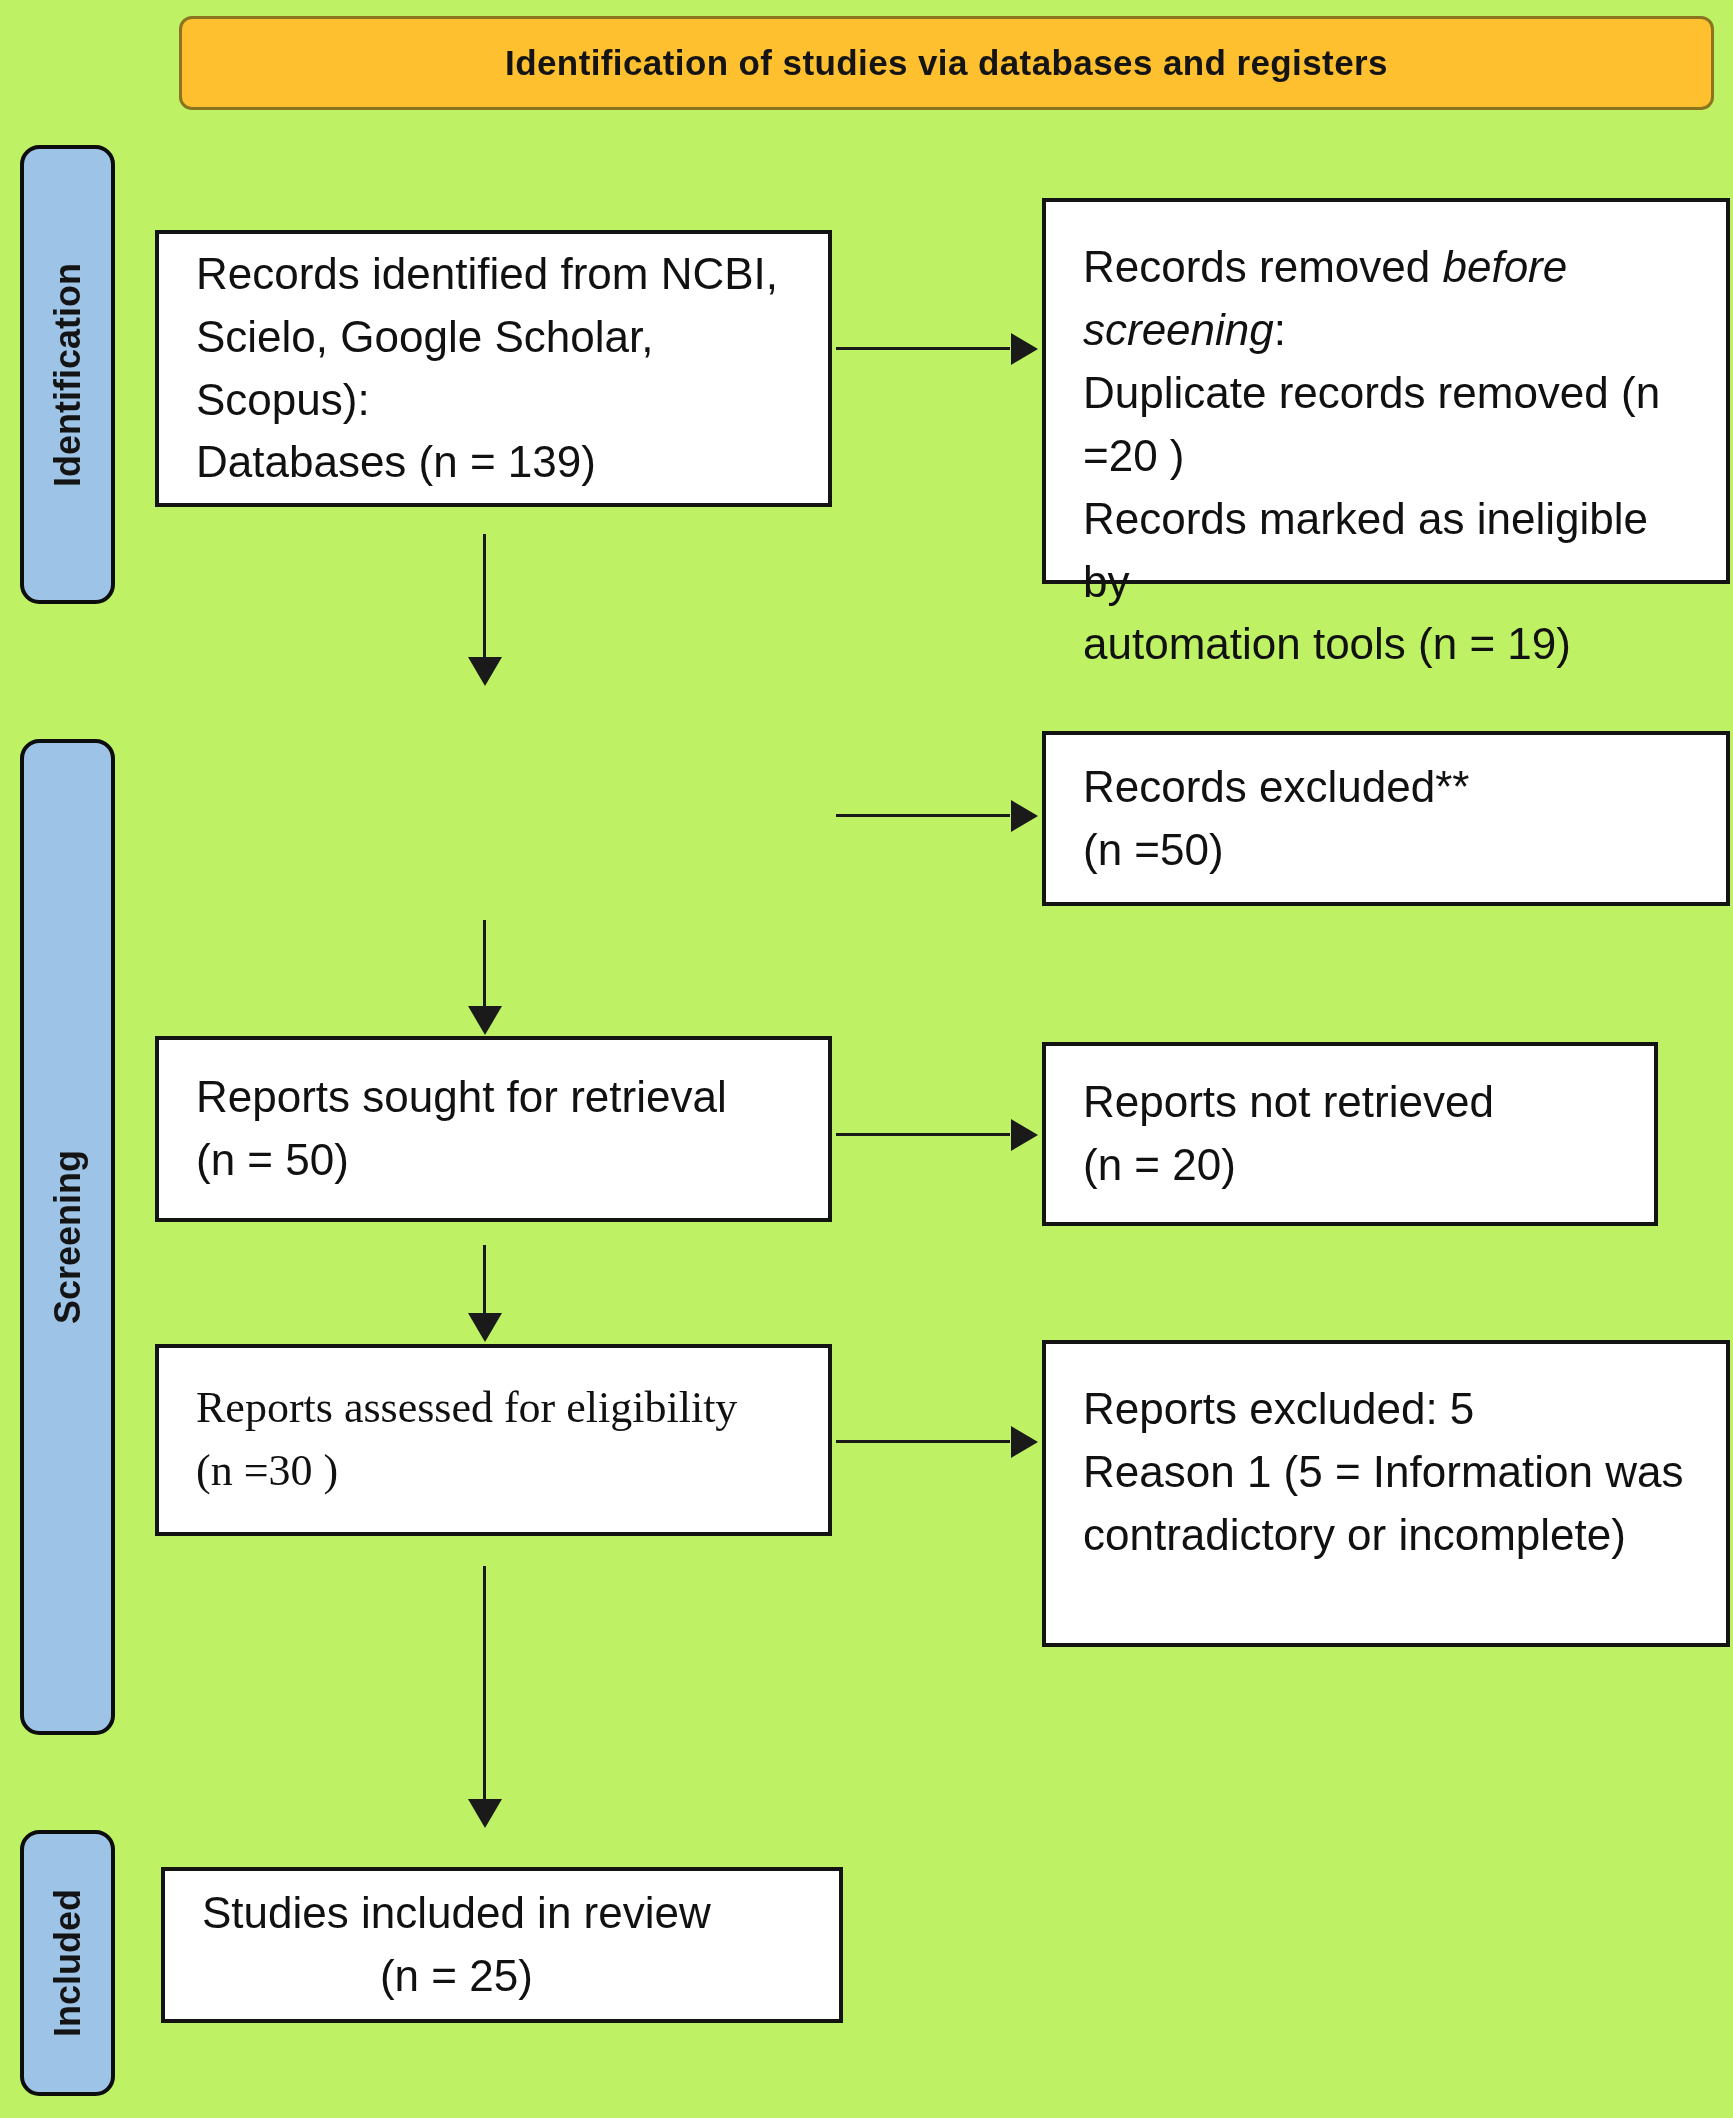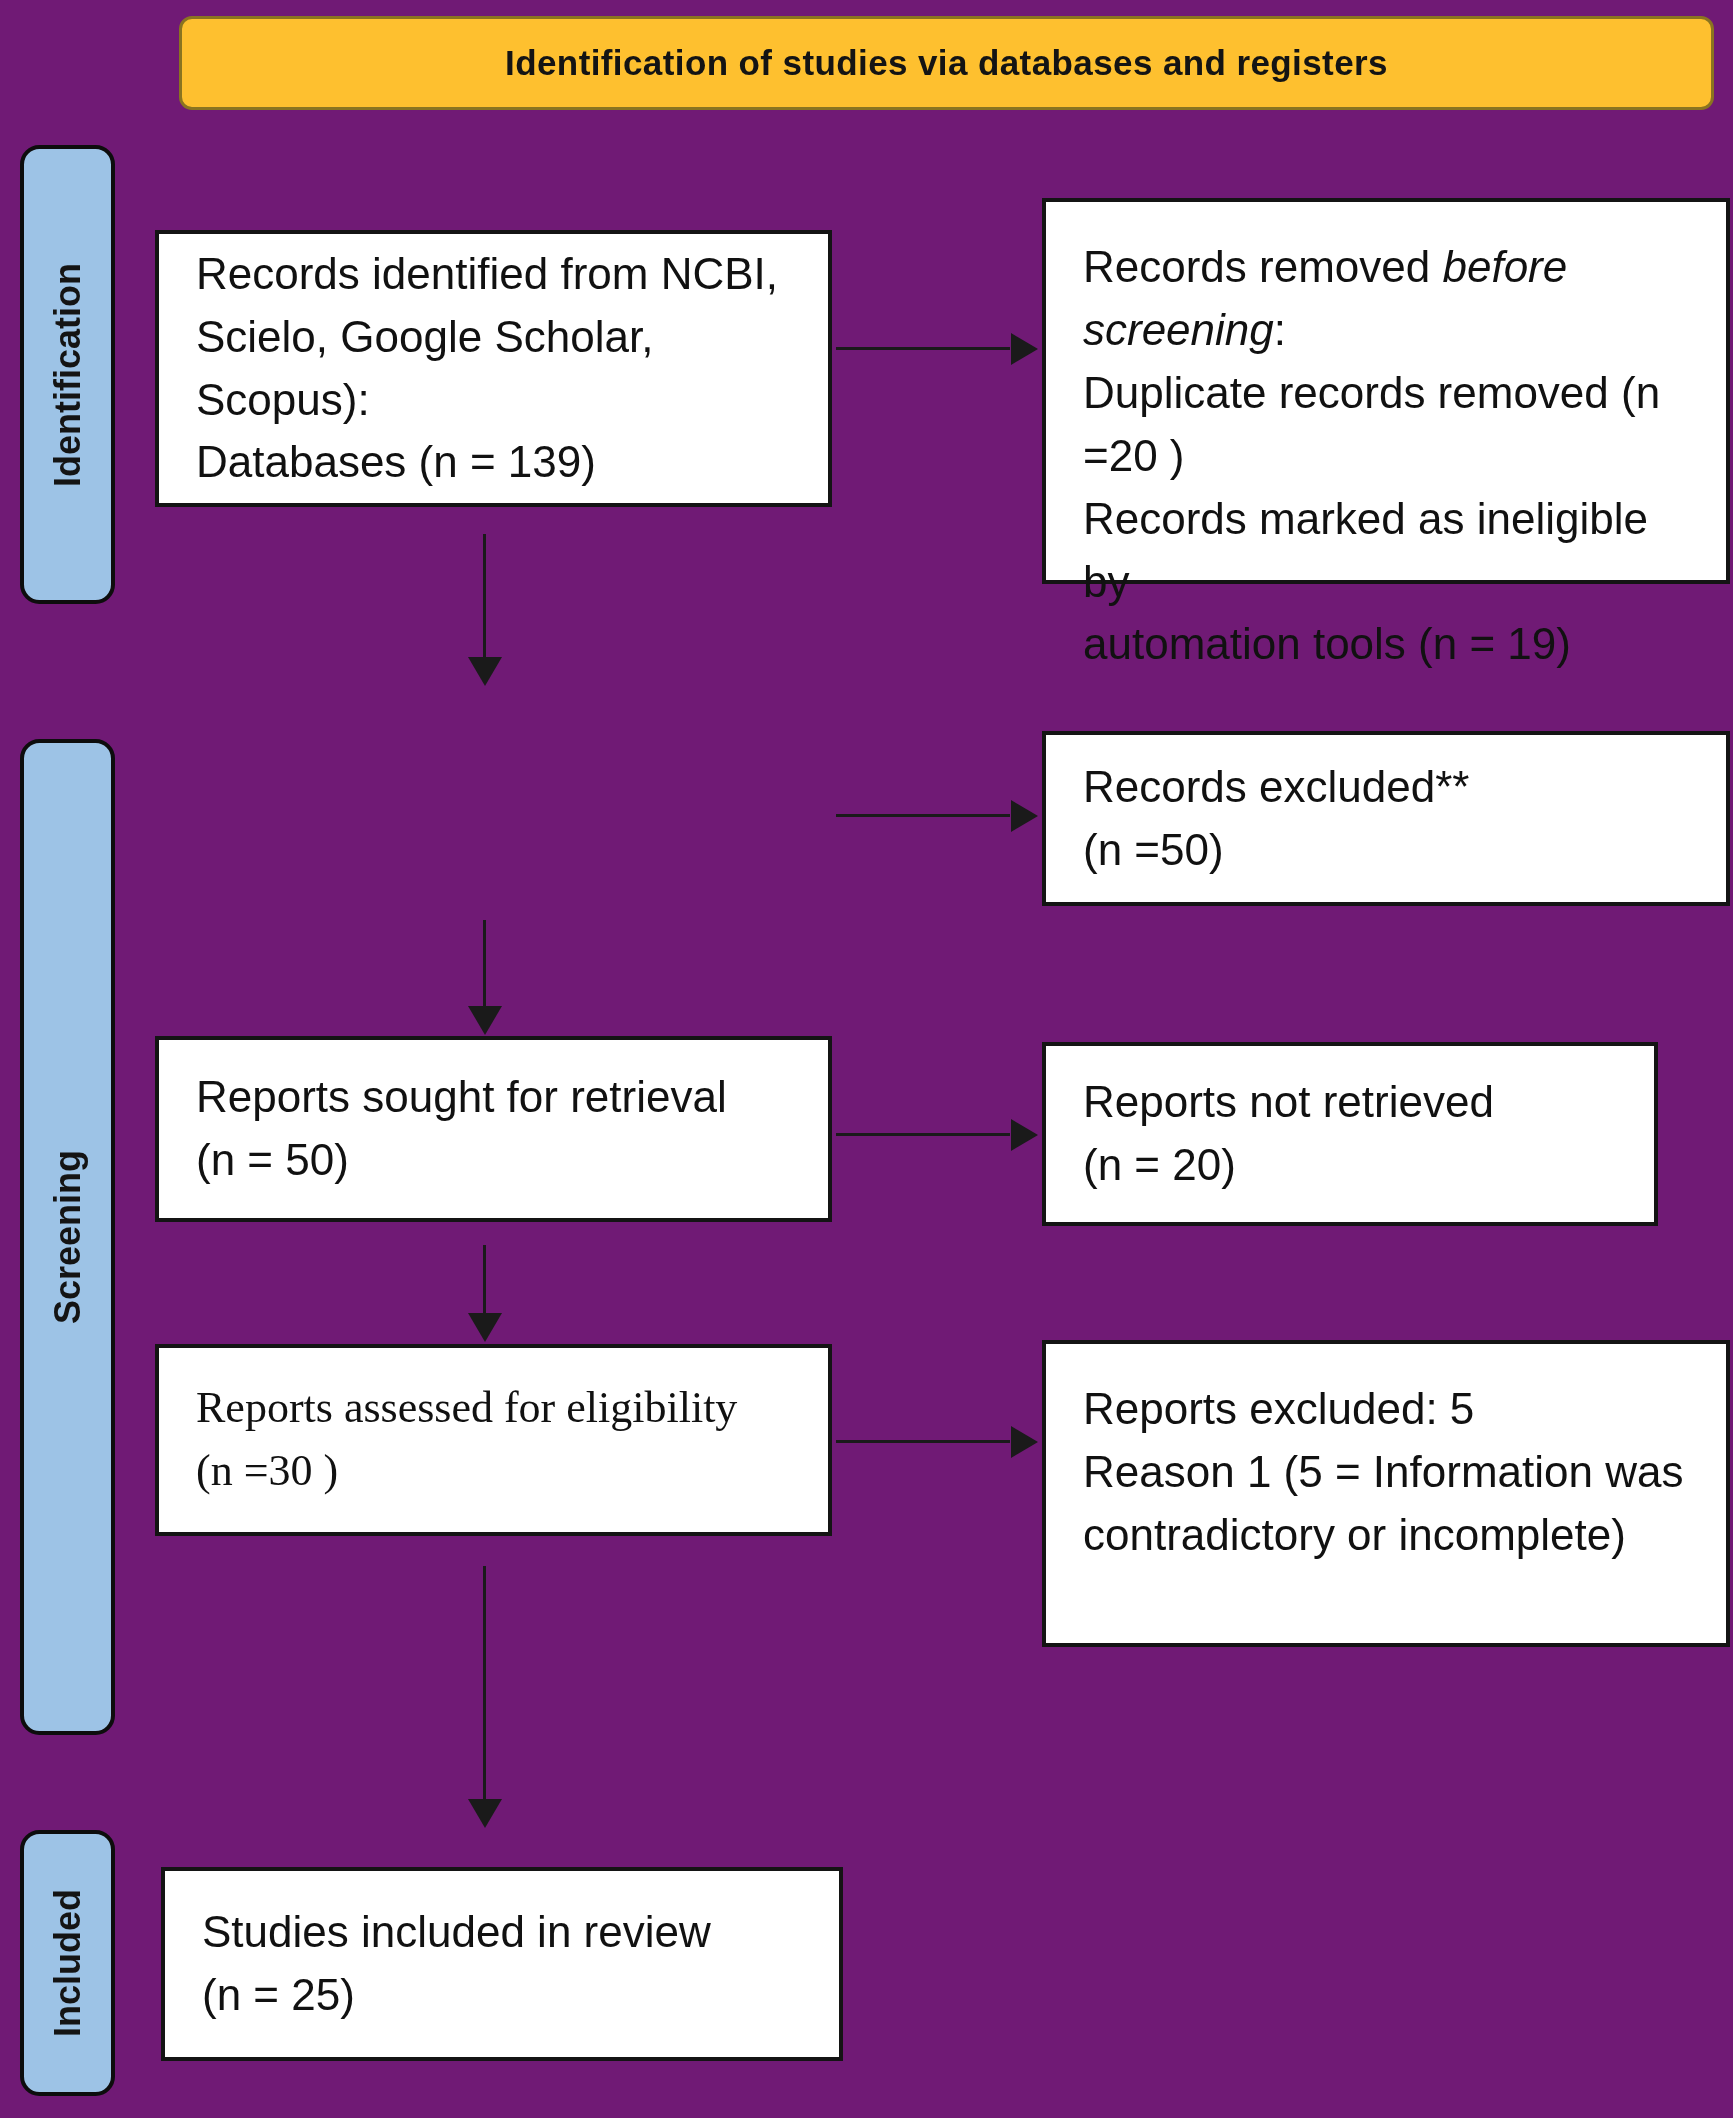--- a/index.html
+++ b/index.html
@@ -1,21 +1,21 @@
 <!DOCTYPE html>
 <html style="font-size:13px"><head>
 <meta charset="utf-8">
 <style>
   html, body { margin: 0; padding: 0; background: #ffffff; }
   body { font-family: "Liberation Sans", sans-serif; }
   #canvas {
     position: relative;
     width: 1733px;
     height: 2119px;
-    background: #701a75;
+    background: #bef264;
     overflow: hidden;
   }
 
   
   .banner {
     position: absolute;
     left: 179px; top: 16px;
     width: 1535px; height: 94px;
     box-sizing: border-box;
     background: #FEC02F;
@@ -121,21 +121,21 @@
   <div class="box" style="left:155px; top:1036px; width:677px; height:186px;">
     <div class="box-text">Reports sought for retrieval
 (n = 50)</div>
   </div>
 
   <div class="box" style="left:155px; top:1344px; width:677px; height:192px;font-family:Liberation Serif, serif;">
     <div class="box-text">Reports assessed for eligibility
 (n =30 )</div>
   </div>
 
-  <div class="box" style="left:161px; top:1867px; width:682px; height:194px;">
+  <div class="box" style="left:161px; top:1867px; width:682px; height:156px;text-align:center;">
     <div class="box-text">Studies included in review
 (n = 25)</div>
   </div>
 
   <div class="box top-align" style="left:1042px; top:198px; width:688px; height:386px;">
     <div class="box-text"><span>Records removed </span><span class="it">before
 screening</span><span>:</span><span>
 Duplicate records removed  (n
 =20 )
 Records marked as ineligible by

